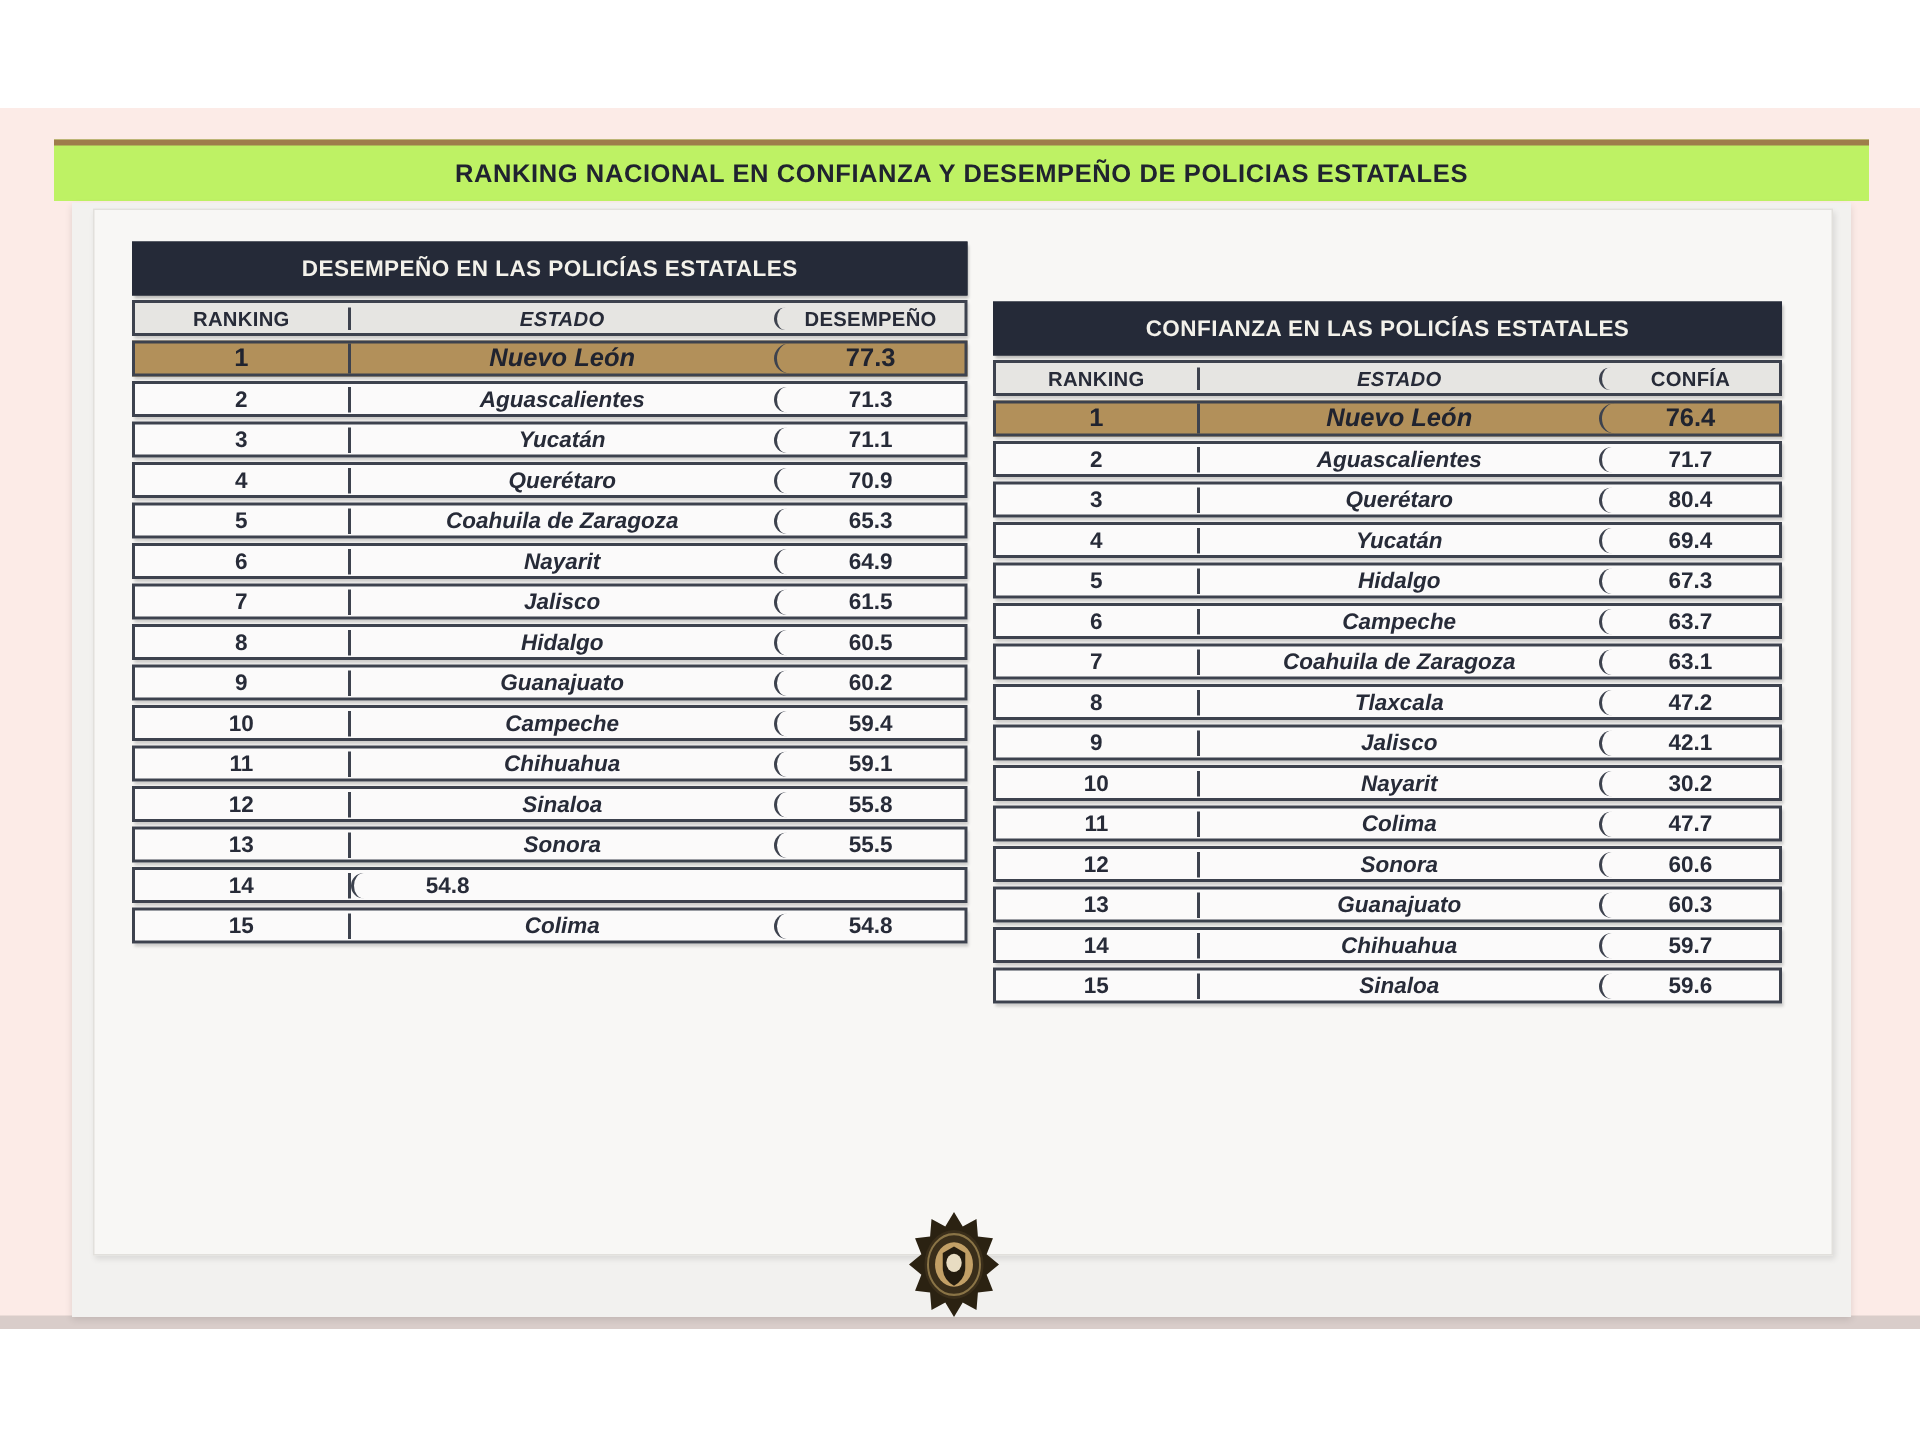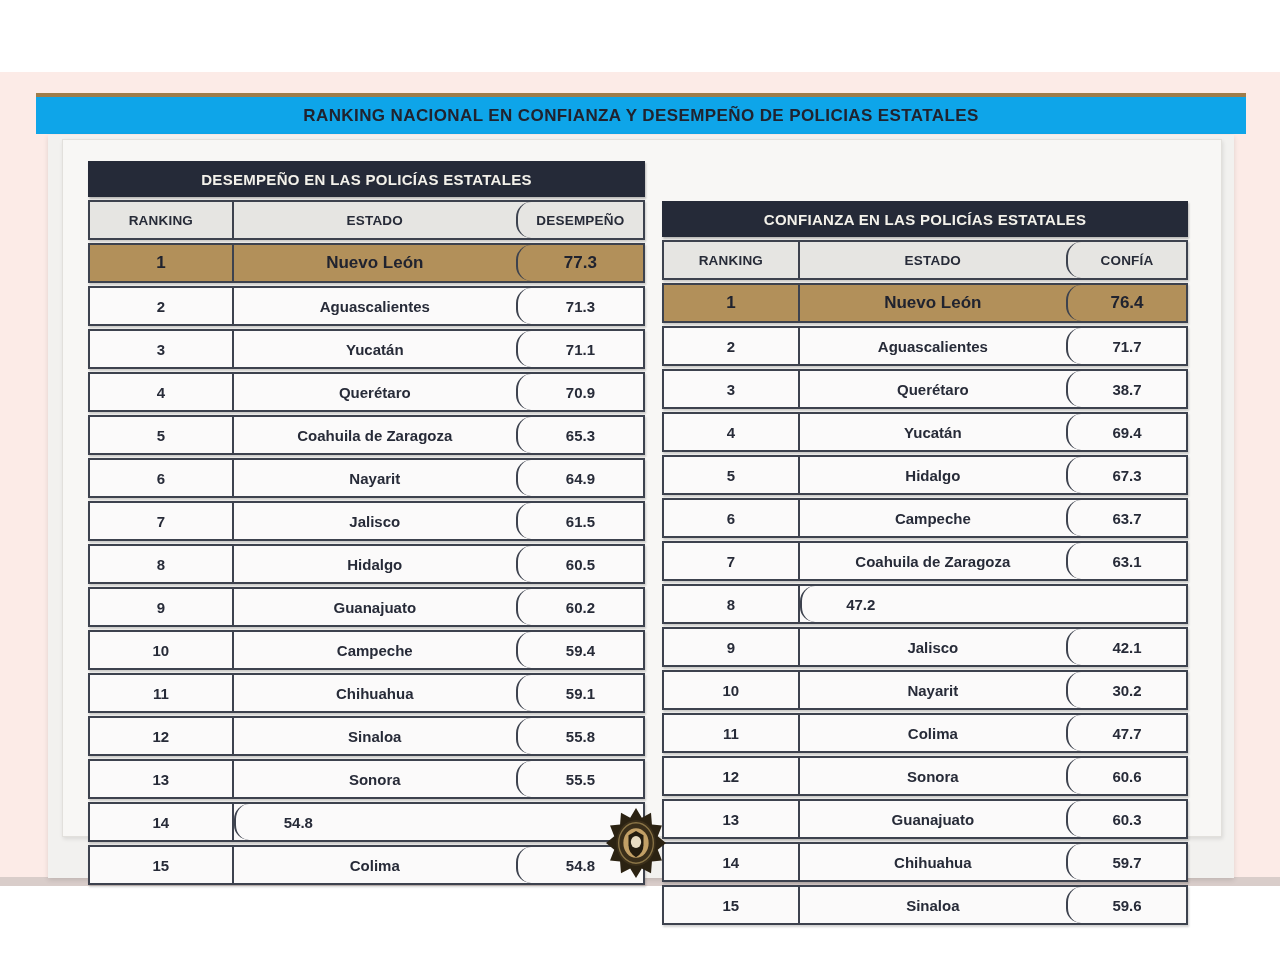--- a/index.html
+++ b/index.html
@@ -4,46 +4,46 @@
 <style>
   * { margin:0; padding:0; box-sizing:border-box; }
   html,body { width:1280px; height:960px; background:#ffffff; overflow:hidden;
               font-family:"Liberation Sans","DejaVu Sans",sans-serif; }
   .stage { position:absolute; top:0; left:0; width:1280px; height:960px; background:#ffffff; }
 
   .pink-band { position:absolute; top:72px; left:0; width:1280px; height:814px; background:#fcebe7; }
   .bottom-strip { position:absolute; top:877px; left:0; width:1280px; height:9px; background:#d9cdca; }
 
   .title-band { position:absolute; top:93px; left:36px; width:1210px; height:41px;
-                background:#0ea5e9; border-top:4px solid #9e7d4b;
+                background:#bef264; border-top:4px solid #9e7d4b;
                 display:flex; align-items:center; justify-content:center; }
   .title-band .txt { color:#20232f; font-weight:bold; font-size:17px; letter-spacing:.4px; }
 
   .card { position:absolute; top:135px; left:48px; width:1186px; height:743px;
           background:#f2f1ef; box-shadow:0 2px 5px rgba(0,0,0,.12); }
   .panel { position:absolute; top:4px; left:14px; width:1160px; height:698px;
            background:#f8f7f5; border:1px solid #e2e0dc; box-shadow:1px 2px 4px rgba(0,0,0,.10);padding-left:27px; }
 
   .tbl { position:absolute; top:21px; }
   .tbl-left  { left:25px;  width:557px; }
   .tbl-right { left:599px; width:526px;margin-top:40px; }
 
   .tbl-title { height:36px; background:#252a38; border:2px solid #252a38;
                display:flex; align-items:center; justify-content:center;
                color:#f3f1ea; font-weight:bold; font-size:15px; letter-spacing:.3px;
                box-shadow:1px 2px 2px rgba(0,0,0,.25); }
-  .tbl-head, .tbl-row { display:flex; height:40px; margin-top:3px;
+  .tbl-head, .tbl-row { display:flex; height:24px; margin-top:3px;
                border:2px solid #3d424e; background:#fbfafa;
-               box-shadow:1px 2px 2px rgba(0,0,0,.18); }
+               box-shadow:1px 2px 2px rgba(0,0,0,.18);align-items:center; }
   .tbl-head { background:#e6e5e2; }
   .cell { display:flex; align-items:center; justify-content:center;
           color:#272b38; font-weight:bold; font-size:15px; }
   .tbl-head .cell { font-size:13.5px; letter-spacing:.2px; }
   .c0 { width:26%; border-right:2px solid #3d424e; }
-  .c1 { flex:1; }
+  .c1 { flex:1;font-style:italic; }
   .c2 { width:23%; border-left:2px solid #3d424e;border-radius:15px; }
   .tbl-row.hl { background:#b2905a; }
   .tbl-row.hl .cell { font-size:17px; font-weight:800; color:#20232f; }
 
   .badge { position:absolute; top:808px; left:606px; width:60px; height:70px; }
 </style>
 </head>
 <body>
 
 <div class="stage">
@@ -155,21 +155,21 @@
               <div class="cell c2">76.4</div>
             </div>
             <div class="tbl-row">
               <div class="cell c0">2</div>
               <div class="cell c1">Aguascalientes</div>
               <div class="cell c2">71.7</div>
             </div>
             <div class="tbl-row">
               <div class="cell c0">3</div>
               <div class="cell c1">Querétaro</div>
-              <div class="cell c2">38.7</div>
+              <div class="cell c2">80.4</div>
             </div>
             <div class="tbl-row">
               <div class="cell c0">4</div>
               <div class="cell c1">Yucatán</div>
               <div class="cell c2">69.4</div>
             </div>
             <div class="tbl-row">
               <div class="cell c0">5</div>
               <div class="cell c1">Hidalgo</div>
               <div class="cell c2">67.3</div>
@@ -179,20 +179,21 @@
               <div class="cell c1">Campeche</div>
               <div class="cell c2">63.7</div>
             </div>
             <div class="tbl-row">
               <div class="cell c0">7</div>
               <div class="cell c1">Coahuila de Zaragoza</div>
               <div class="cell c2">63.1</div>
             </div>
             <div class="tbl-row">
               <div class="cell c0">8</div>
+              <div class="cell c1">Tlaxcala</div>
               <div class="cell c2">47.2</div>
             </div>
             <div class="tbl-row">
               <div class="cell c0">9</div>
               <div class="cell c1">Jalisco</div>
               <div class="cell c2">42.1</div>
             </div>
             <div class="tbl-row">
               <div class="cell c0">10</div>
               <div class="cell c1">Nayarit</div>

